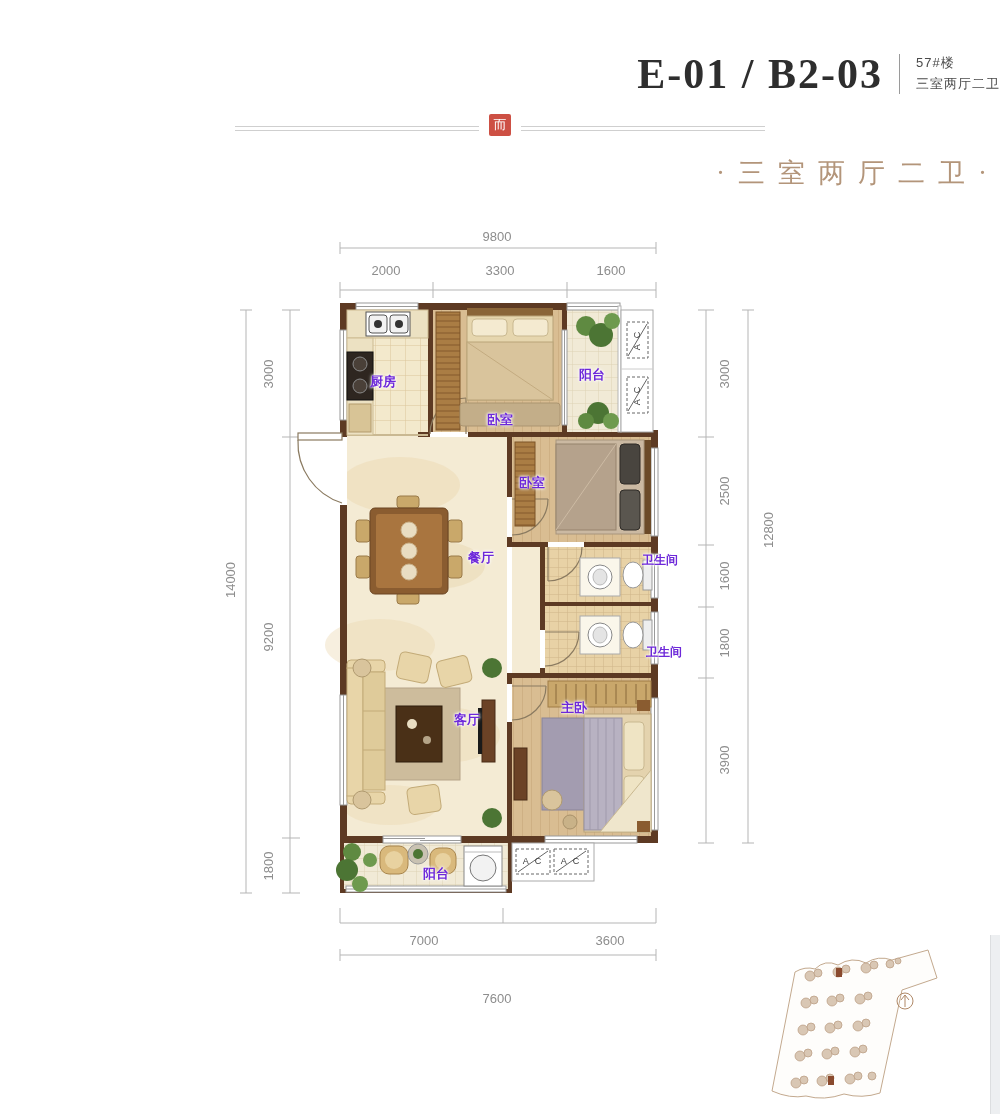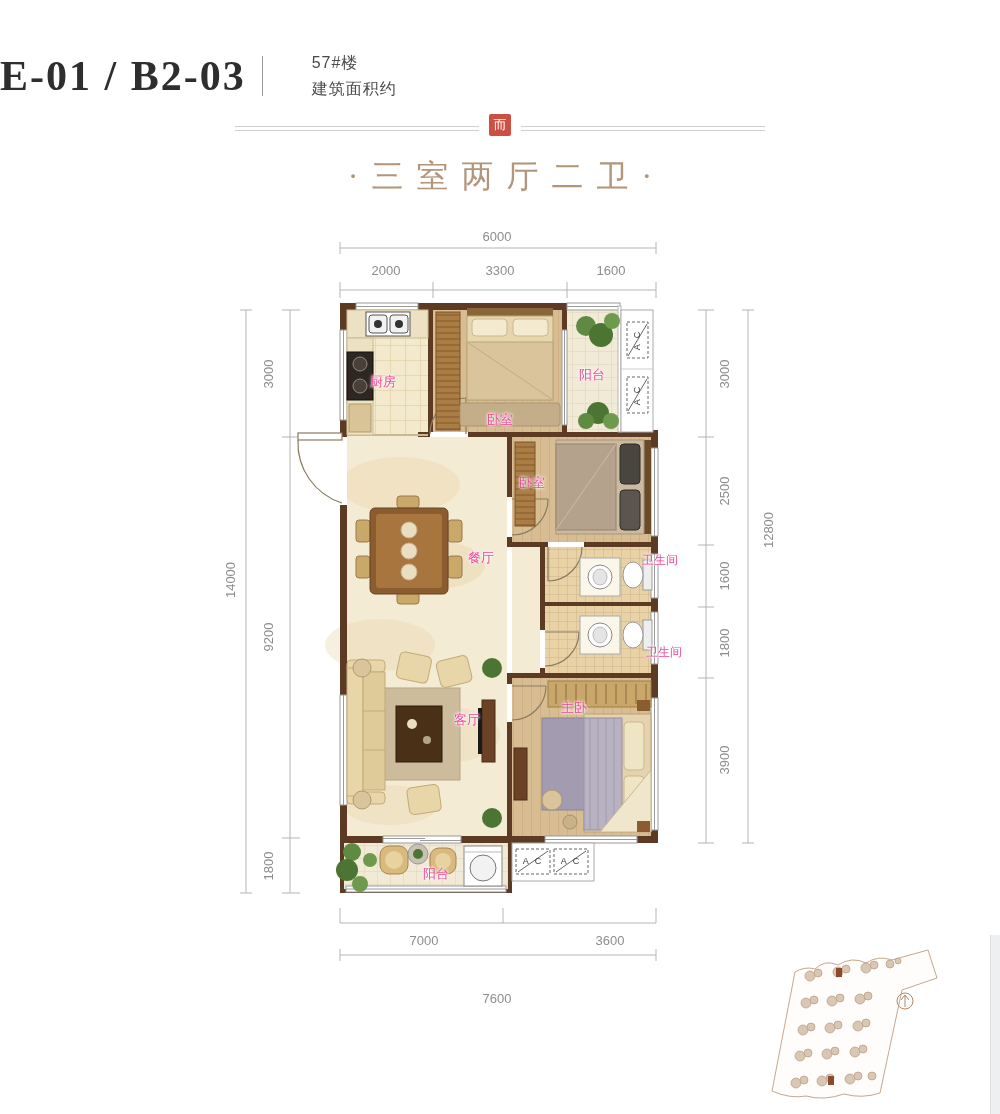--- a/index.html
+++ b/index.html
@@ -1,60 +1,60 @@
 <!DOCTYPE html>
 <html><head>
 <meta charset="utf-8">
 <style>
   html,body{margin:0;padding:0;background:#fff;}
   #page{position:relative;width:1000px;height:1114px;background:#fff;overflow:hidden;
         font-family:"Liberation Sans",sans-serif;}
   
   .title-row{position:absolute;top:50px;left:0;width:100%;display:flex;
-             justify-content:flex-start;align-items:center;gap:16px;}
+             justify-content:flex-end;align-items:center;gap:16px;}
   .unit-code{font-family:"Liberation Serif",serif;font-size:42px;font-weight:600;
              color:#2e2e2e;letter-spacing:2px;}
   .title-sep{width:1px;height:40px;background:#9a9a9a;}
-  .bldg-info{font-size:16px;color:#4a4a4a;line-height:1.6;letter-spacing:1px;white-space:nowrap;margin-left:33px;}
+  .bldg-info{font-size:13px;color:#4a4a4a;line-height:1.6;letter-spacing:1px;white-space:nowrap;}
   .area-big{font-family:"Liberation Serif",serif;font-size:42px;font-weight:600;color:#2e2e2e;}
   .area-big sup{font-size:19px;}
   .orn-line{position:absolute;top:126px;height:3px;border-top:1px solid #cfcfcf;
             border-bottom:1px solid #cfcfcf;}
   .seal{position:absolute;top:114px;left:489px;width:22px;height:22px;background:#cd5044;
         color:#fff;font-size:13px;line-height:22px;text-align:center;border-radius:2px;
         font-family:"Liberation Serif",serif;}
-  .subtitle{position:absolute;top:155px;left:0;width:100%;text-align:center;
-            font-family:"Liberation Serif",serif;font-size:32px;color:#b3957a;
+  .subtitle{position:absolute;top:155px;left:0;width:100%;text-align:right;
+            font-family:"Liberation Serif",serif;font-size:27px;color:#b3957a;
             letter-spacing:13px;text-indent:13px;}
   
   .dim{position:absolute;font-size:13px;color:#8d8d8d;transform:translate(-50%,-50%);
        white-space:nowrap;}
   .dim.rot{transform:translate(-50%,-50%) rotate(-90deg);}
-  .room{position:absolute;transform:translate(-50%,-50%);font-size:13px;font-weight:400;
-        color:#ec4899;white-space:nowrap;
+  .room{position:absolute;transform:translate(-50%,-50%);font-size:13px;font-weight:700;
+        color:#6d28d9;white-space:nowrap;
         text-shadow:0 0 2px #fff,0 0 3px #fff,0 0 4px rgba(255,255,255,.8);}
   .room.small{font-size:12px;margin-left:48px;}
   .ac{position:absolute;font-size:9px;color:#3a3a3a;letter-spacing:2px;
       transform:translate(-50%,-50%);white-space:nowrap;}
   .ac.rot{transform:translate(-50%,-50%) rotate(-90deg);}
   .edge-strip{position:absolute;right:0;top:935px;width:9px;height:179px;background:#edeff1;
               border-left:1px solid #dcdee0;}
   svg{position:absolute;left:0;top:0;}
 </style>
 </head>
 <body>
 
 <div id="page">
 
   <div class="title-row">
     <span class="unit-code">E-01 / B2-03</span>
     <span class="title-sep"></span>
     <span class="bldg-info">
       <span>57#楼</span><br>
-      <span>建筑面积约</span>
+      <span>三室两厅二卫</span>
     </span>
   </div>
   <div class="orn-line" style="left:235px;width:244px;"></div>
   <div class="orn-line" style="left:521px;width:244px;"></div>
   <div class="seal">而</div>
   <div class="subtitle">·三室两厅二卫·</div>
 
   <svg width="1000" height="1114" viewBox="0 0 1000 1114">
     <defs>
       <pattern id="wood" width="9" height="9" patternUnits="userSpaceOnUse">
@@ -455,21 +455,21 @@
       </g>
       <rect x="836" y="968" width="6" height="9" fill="#8a4a2e" stroke="none"></rect>
       <rect x="828" y="1076" width="6" height="9" fill="#8a4a2e" stroke="none"></rect>
       <g stroke="#b08968">
         <circle cx="905" cy="1001" r="8"></circle>
         <path d="M905 1007 L905 995 M905 995 L901 1000 M905 995 L909 1000"></path>
       </g>
     </g>
   </svg>
 
-  <span class="dim" style="left:497px;top:236px;">6000</span>
+  <span class="dim" style="left:497px;top:236px;">9800</span>
   <span class="dim" style="left:386px;top:270px;text-align:right;">2000</span>
   <span class="dim" style="left:500px;top:270px;text-align:right;">3300</span>
   <span class="dim" style="left:611px;top:270px;">1600</span>
 
   <span class="dim" style="left:424px;top:940px;">7000</span>
   <span class="dim" style="left:578px;top:940px;margin-left:32px;">3600</span>
   <span class="dim" style="left:497px;top:974px;margin-top:24px;">7600</span>
 
   <span class="dim rot" style="left:230px;top:580px;">14000</span>
   <span class="dim rot" style="left:268px;top:374px;">3000</span>

